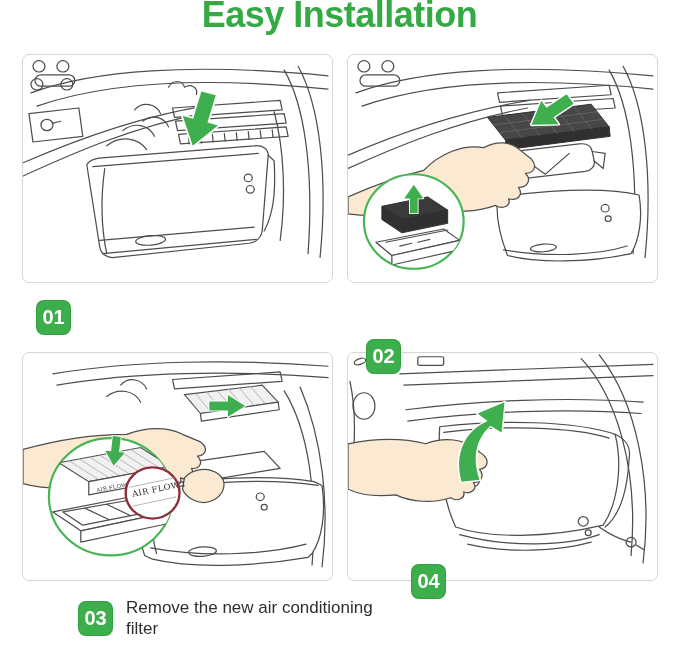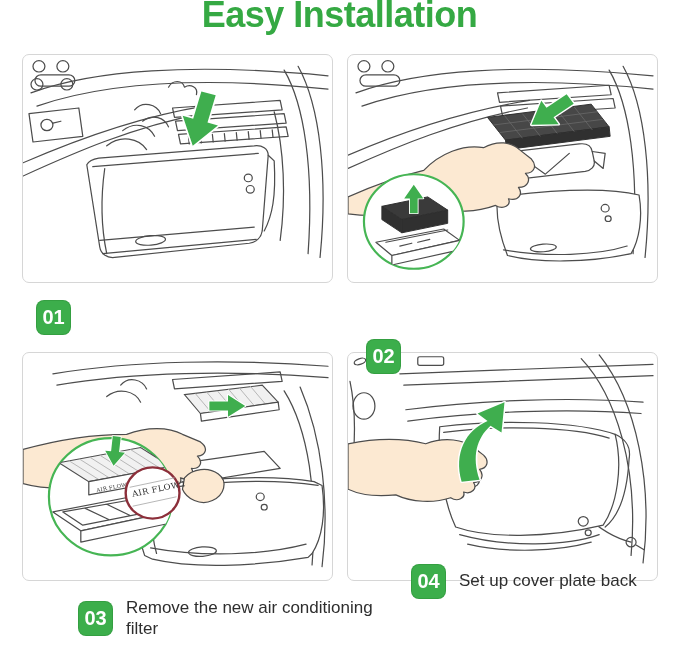--- a/index.html
+++ b/index.html
@@ -239,16 +239,15 @@
   </div>
   <div class="caption c2">
     <div class="badge">02</div>
   </div>
   <div class="caption c3">
     <div class="badge">03</div>
     <div class="cap-text w3">Remove the new air conditioning filter</div>
   </div>
   <div class="caption c4">
     <div class="badge">04</div>
-    <div class="cap-text w4">Set up cover plate back</div>
   </div>
 
 </div>
 
 </body></html>

